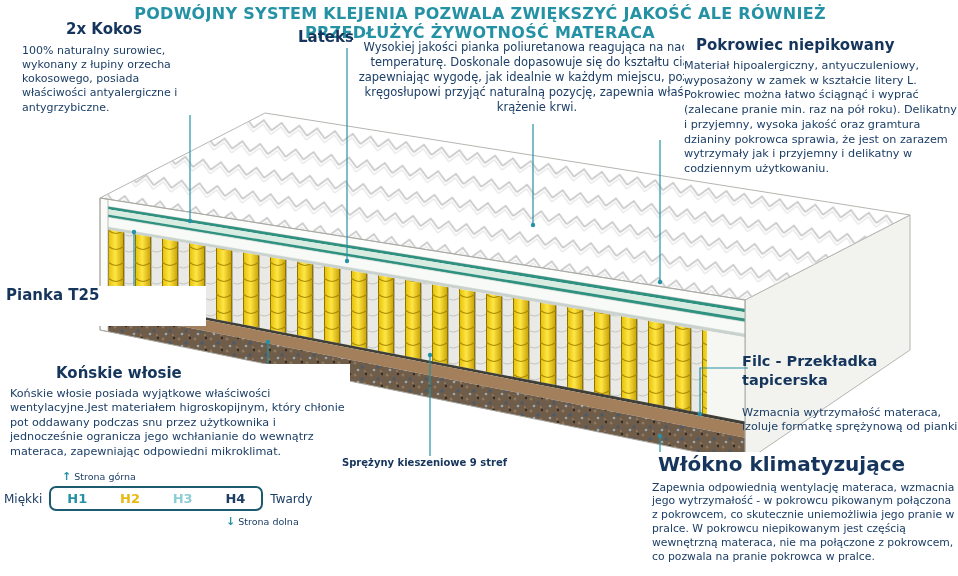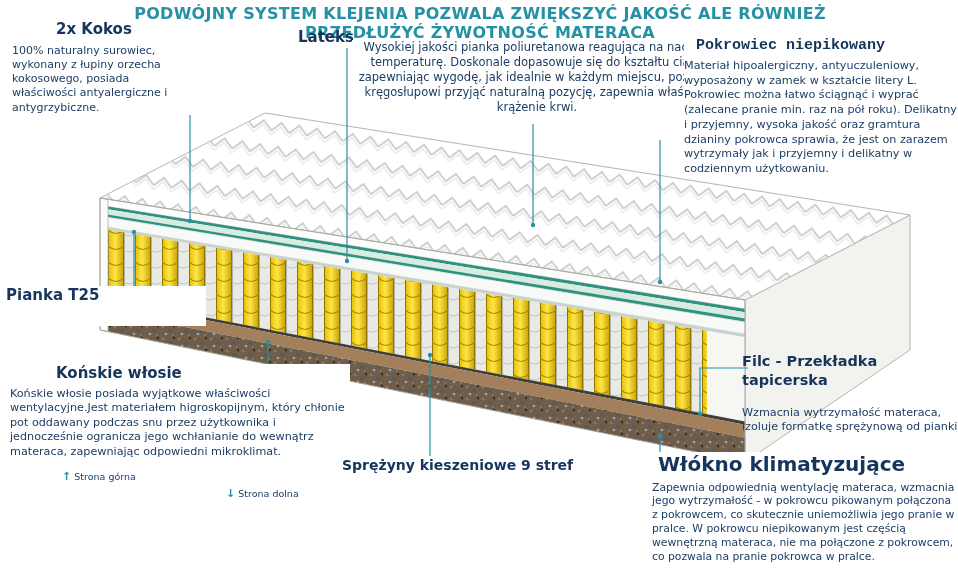--- a/index.html
+++ b/index.html
@@ -5,32 +5,32 @@
   * { margin:0; padding:0; box-sizing:border-box; }
   html,body { background:#ffffff; }
   body { font-family:"DejaVu Sans","Liberation Sans",sans-serif; }
   .page { position:relative; width:958px; height:576px; overflow:hidden; background:#fff; }
   .svg-layer { position:absolute; left:0; top:0; width:958px; height:576px; z-index:1; }
   .txt { position:absolute; z-index:2; color:#1c3e66; }
   .bgw { background:#ffffff; }
   .t { font-weight:bold; color:#15355c; }
   .banner { left:90px; top:4px; width:780px; text-align:center; font-size:16px; font-weight:bold;
             color:#2492a4; letter-spacing:.3px; }
-  .c-kokos { left:12px; top:20px; width:184px; font-size:11px; line-height:1.3; }
+  .c-kokos { left:22px; top:20px; width:184px; font-size:11px; line-height:1.3; }
   .c-kokos .t { font-size:15px; padding-left:44px; margin-bottom:4px; }
   .c-lateks { left:298px; top:28px; font-size:15px; font-weight:bold; color:#15355c; }
   .c-term { left:352px; top:40px; width:370px; font-size:11.5px; line-height:1.3; text-align:center; }
   .c-pokrowiec { left:684px; top:36px; width:274px; font-size:11.2px; line-height:1.32; }
-  .c-pokrowiec .t { font-size:15px; padding-left:12px; margin-bottom:3px;font-family:Liberation Mono, monospace; }
+  .c-pokrowiec .t { font-size:15px; padding-left:12px; margin-bottom:3px; }
   .c-t25 { left:6px; top:286px; width:200px; font-size:11.2px; line-height:1.3; }
   .c-t25 .t { font-size:15px; margin-bottom:20px; }
   .c-konskie { left:10px; top:364px; width:340px; font-size:11.2px; line-height:1.3; }
   .c-konskie .t { font-size:15px; padding-left:46px; margin-bottom:3px; }
   .c-sprezyny { left:338px; top:456px; width:336px; font-size:11px; line-height:1.3; }
-  .c-sprezyny .t { font-size:14px; padding-left:4px; margin-bottom:4px; }
+  .c-sprezyny .t { font-size:10px; padding-left:4px; margin-bottom:4px; }
   .c-sprezyny .b { text-align:center; width:282px; margin:0 auto 6px auto; }
   .c-filc { left:742px; top:352px; width:216px; font-size:11.2px; line-height:1.3; }
   .c-filc .t { font-size:14.5px; margin-bottom:16px; }
   .c-wlokno { left:652px; top:452px; width:306px; font-size:10.8px; line-height:1.28; }
   .c-wlokno .t { font-size:20px; padding-left:6px; margin-bottom:3px; }
   .scale { left:4px; top:470px; width:345px; }
   .scale-top { padding-left:58px; font-size:9.5px; margin-bottom:3px; }
   .scale-bottom { padding-left:222px; font-size:9.5px; margin-top:4px; }
   .arrow { color:#2492a4; font-weight:bold; font-size:11px; }
   .scale-row { display:flex; align-items:center; gap:7px; }
@@ -144,20 +144,30 @@
   <div class="txt bgw c-konskie">
     <div class="t">Końskie włosie</div>
     <div>Końskie włosie posiada wyjątkowe właściwości wentylacyjne.Jest materiałem higroskopijnym, który chłonie pot oddawany podczas snu przez użytkownika i jednocześnie ogranicza jego wchłanianie do wewnątrz materaca, zapewniając odpowiedni mikroklimat.</div>
   </div>
 
   <div class="txt bgw scale">
     <div class="scale-top">
       <span class="arrow">↑</span>
       <span>Strona górna</span>
     </div>
+    <div class="scale-row">
+      <span class="scale-soft">Miękki</span>
+      <div class="scale-box">
+        <b style="color: rgb(36, 146, 164);">H1</b>
+        <b style="color: rgb(232, 185, 15);">H2</b>
+        <b style="color: rgb(142, 205, 211);">H3</b>
+        <b style="color: rgb(29, 61, 99);">H4</b>
+      </div>
+      <span class="scale-hard">Twardy</span>
+    </div>
     <div class="scale-bottom">
       <span class="arrow">↓</span>
       <span>Strona dolna</span>
     </div>
   </div>
 
   <div class="txt bgw c-sprezyny">
     <div class="t">Sprężyny kieszeniowe 9 stref</div>
   </div>
 

